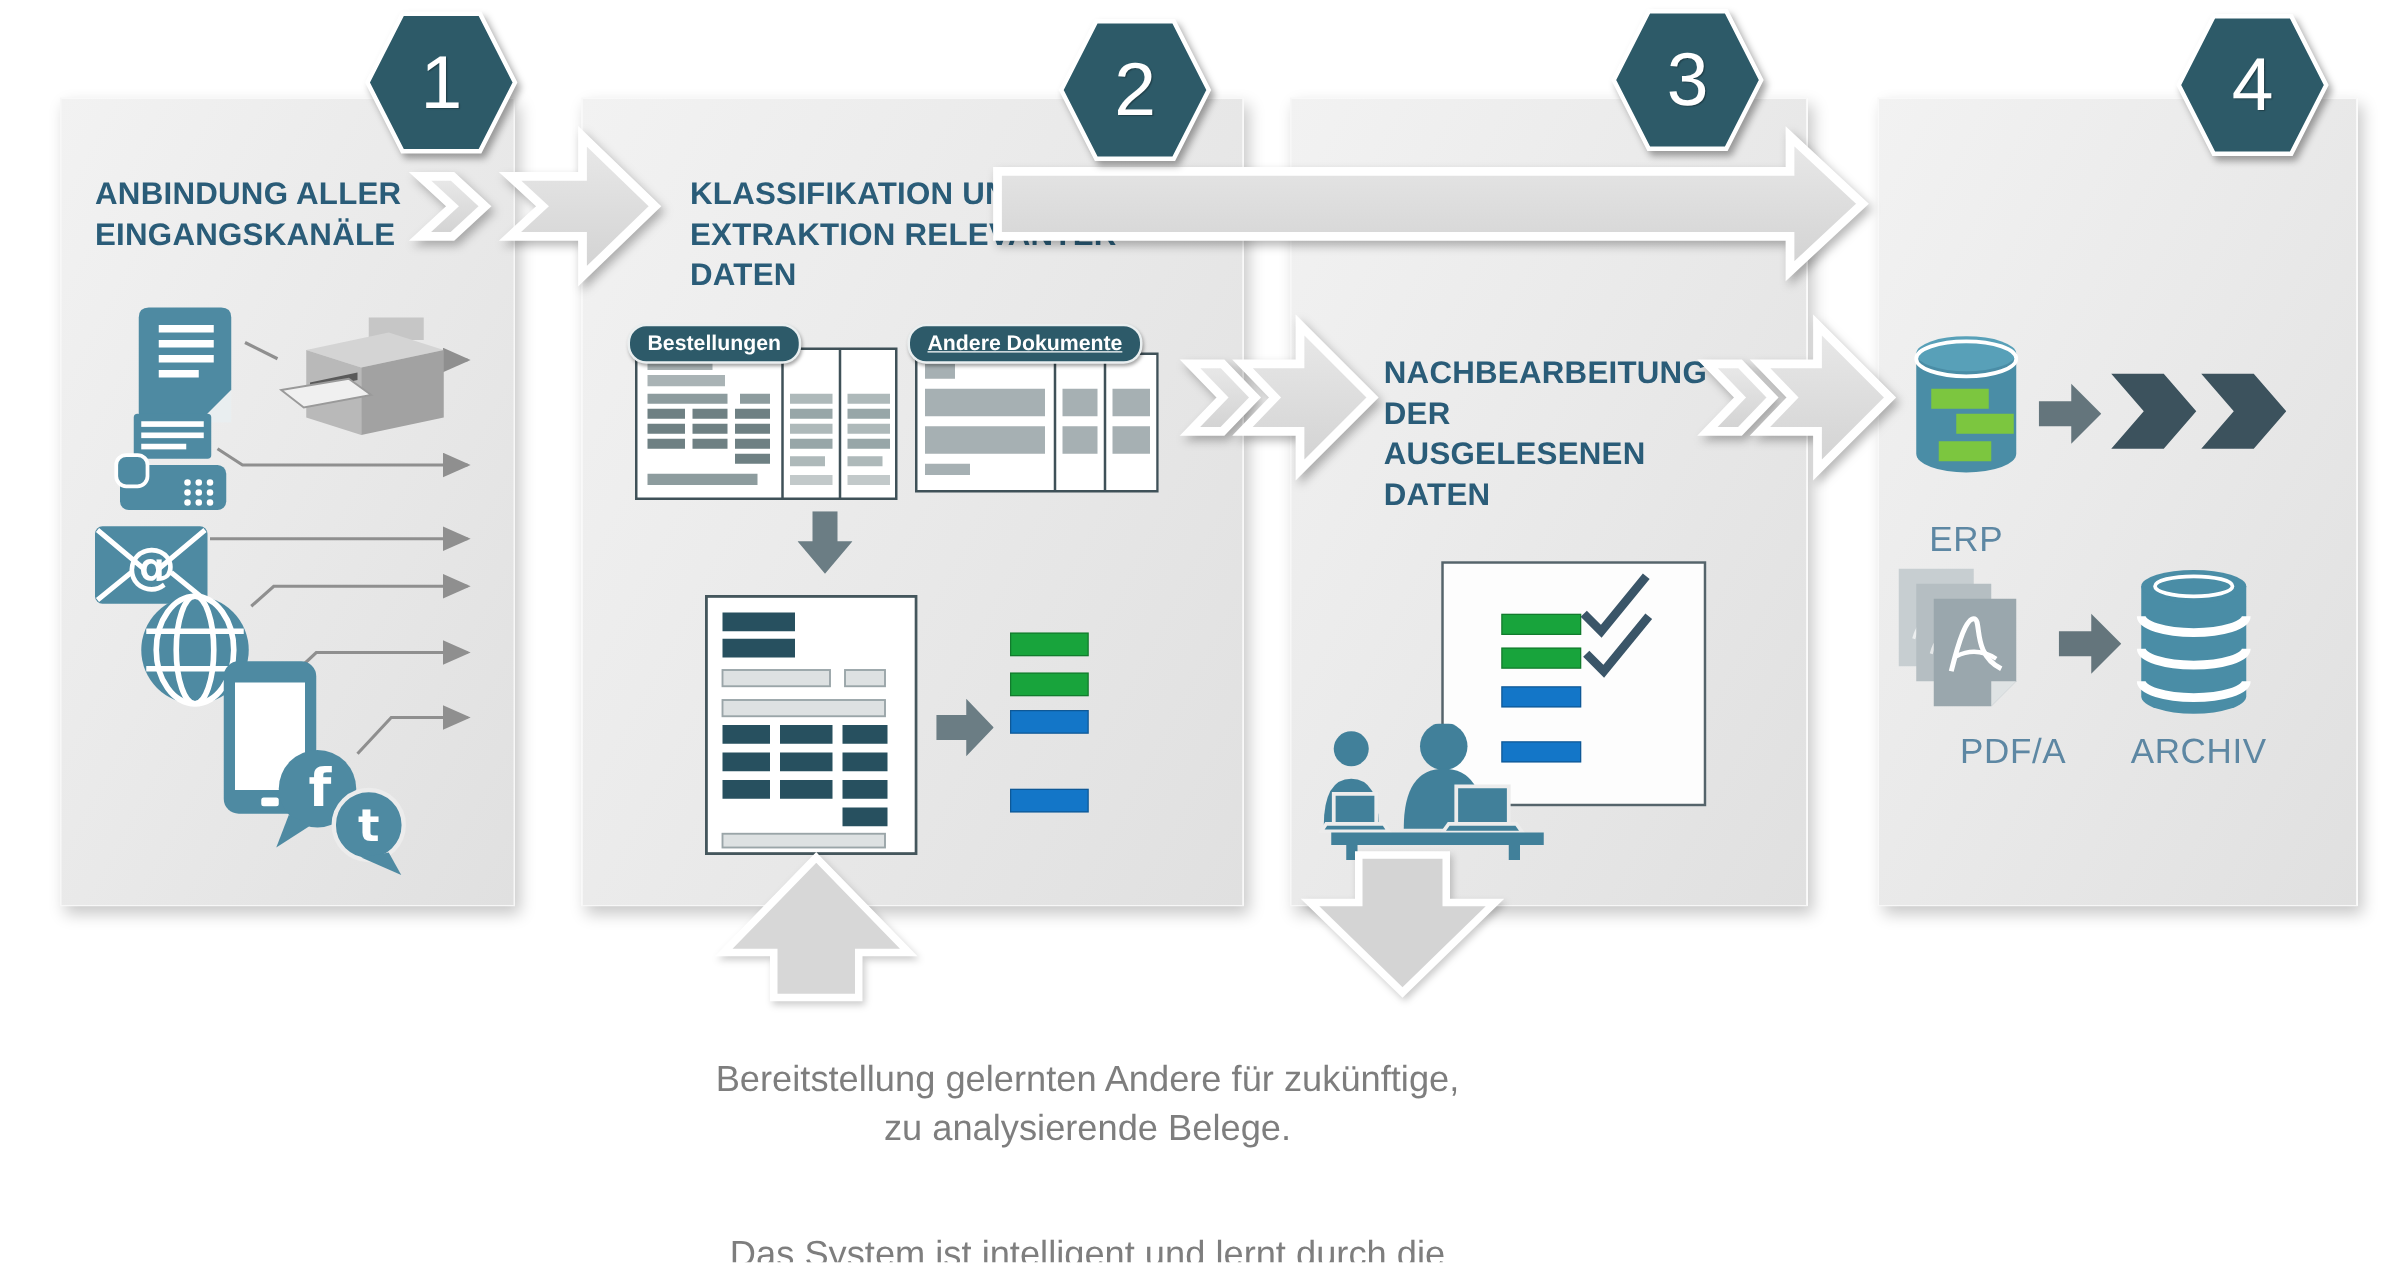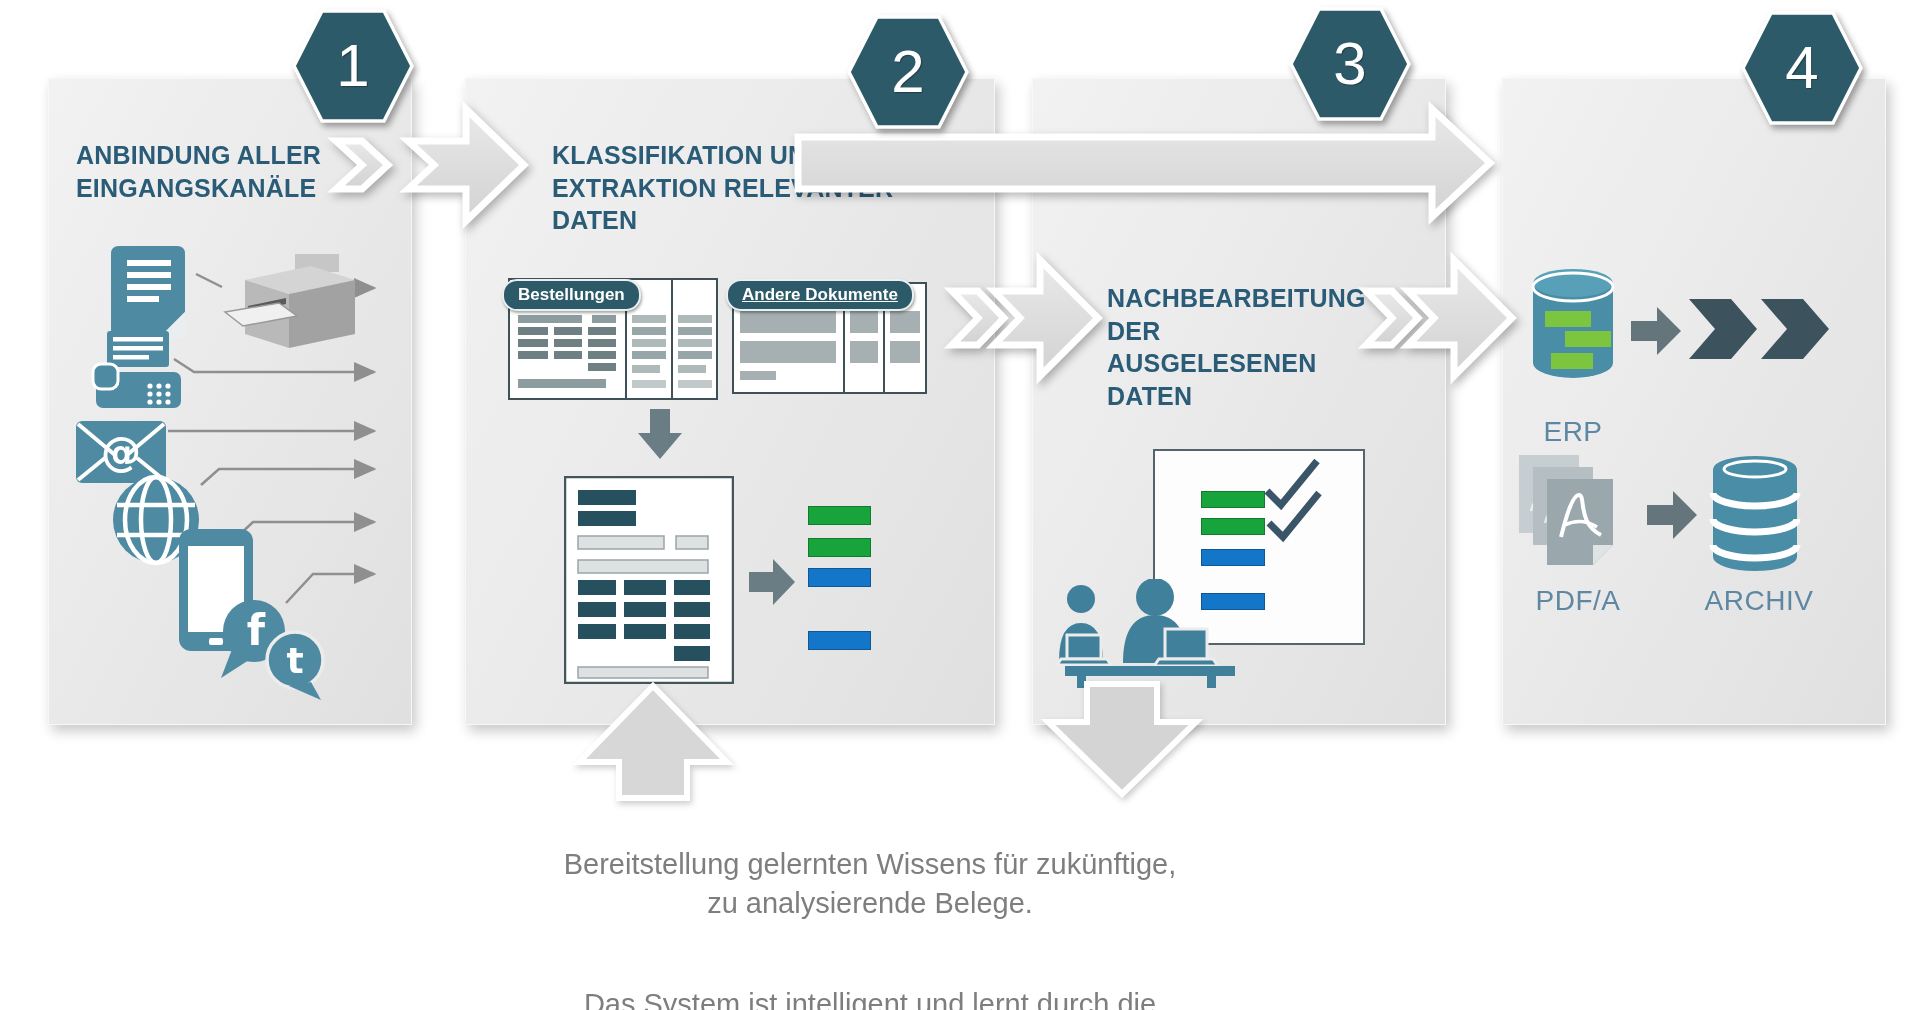--- a/index.html
+++ b/index.html
@@ -23,21 +23,21 @@
   .hex svg{position:absolute;inset:0;filter:drop-shadow(3px 4px 3px rgba(0,0,0,0.35));}
   .hex .num{position:relative;color:#fff;font-size:60px;line-height:1;z-index:1;
             text-shadow:1px 1px 1px rgba(0,0,0,0.3);}
 
   .overlay{position:absolute;inset:0;z-index:5;pointer-events:none;}
   .big-arrow{filter:drop-shadow(3px 4px 4px rgba(0,0,0,0.28));}
   .soft-arrow{filter:drop-shadow(2px 3px 3px rgba(0,0,0,0.2));}
 
   .pill{position:absolute;background:#2d5a69;color:#fff;font-size:17px;font-weight:bold;
         padding:4px 14px;border-radius:15px;border:2px solid rgba(255,255,255,0.9);
-        box-shadow:1px 2px 3px rgba(0,0,0,0.35);z-index:3;white-space:nowrap;margin-top:20px;}
+        box-shadow:1px 2px 3px rgba(0,0,0,0.35);z-index:3;white-space:nowrap;}
 
   .cbar{position:absolute;width:61px;height:17px;border:1px solid rgba(0,0,0,0.25);}
   .cbar.green{background:#18a43c;}
   .cbar.blue{background:#1376c8;}
 
   .check-box{position:absolute;background:#fdfdfd;border:2px solid #55646b;}
 
   .p4label{position:absolute;color:#5d87a3;font-size:28px;font-weight:500;
            text-align:center;letter-spacing:0.5px;}
 
@@ -305,21 +305,21 @@
     <svg width="122" height="116" viewBox="0 0 122 116" class="abs" style="left:14px;top:374px;">
       <rect x="2" y="2" width="60" height="78" fill="#c7ced1"></rect>
       <path d="M14,58 q5,-18 9,-2 q2,-14 5,-2" stroke="#eceeef" stroke-width="2.5" fill="none"></path>
       <rect x="16" y="14" width="60" height="78" fill="#b5bec2"></rect>
       <path d="M28,70 q5,-18 9,-2 q2,-14 5,-2" stroke="#e4e7e8" stroke-width="2.5" fill="none"></path>
       <path d="M30,26 H96 V92 L76,112 H30 Z" fill="#9aa7ad"></path>
       <polygon points="96,92 76,112 76,92" fill="#dfe3e4"></polygon>
       <path d="M44,84 C50,60 56,42 62,42 C69,42 60,70 84,82" stroke="#fff" stroke-width="4" fill="none"></path>
       <path d="M48,72 Q64,64 80,74" stroke="#fff" stroke-width="3.5" fill="none"></path>
     </svg>
-    <div class="p4label" style="left:0;top:506px;width:150px;">PDF/A</div>
+    <div class="p4label" style="left:0;top:506px;width:150px;text-align:right;">PDF/A</div>
 
     <svg width="50" height="52" viewBox="0 0 50 52" class="abs" style="left:144px;top:410px;">
       <path d="M0,16 L26,16 L26,2 L50,26 L26,50 L26,36 L0,36 Z" fill="#64757c"></path>
     </svg>
 
     <svg width="92" height="130" viewBox="0 0 92 130" class="abs" style="left:206px;top:370px;">
       <path d="M4,20 V108 A42,14 0 0 0 88,108 V20 Z" fill="#4a8da6"></path>
       <ellipse cx="46" cy="20" rx="42" ry="13" fill="#4a8da6"></ellipse>
       <ellipse cx="46" cy="20" rx="31" ry="8" fill="none" stroke="#fff" stroke-width="3"></ellipse>
       <path d="M4,44 A42,13 0 0 0 88,44" stroke="#fff" stroke-width="7" fill="none"></path>
@@ -384,19 +384,19 @@
     <span class="num">3</span>
   </div>
   <div class="hex" style="left:1740px;top:10px;">
     <svg viewBox="0 0 124 116">
         <polygon points="31,3 93,3 121,58 93,113 31,113 3,58" fill="#2d5a68" stroke="#fff" stroke-width="3.5"></polygon>
       </svg>
     <span class="num">4</span>
   </div>
 
   <div class="footer-text">
-    <p>Bereitstellung gelernten Wissens für zukünftige,
+    <p>Bereitstellung gelernten Andere für zukünftige,
 zu analysierende Belege.</p>
     <p>Das System ist intelligent und lernt durch die
 Nachbearbeitung autonom dazu!</p>
   </div>
 
 </div>
 
 </body></html>

